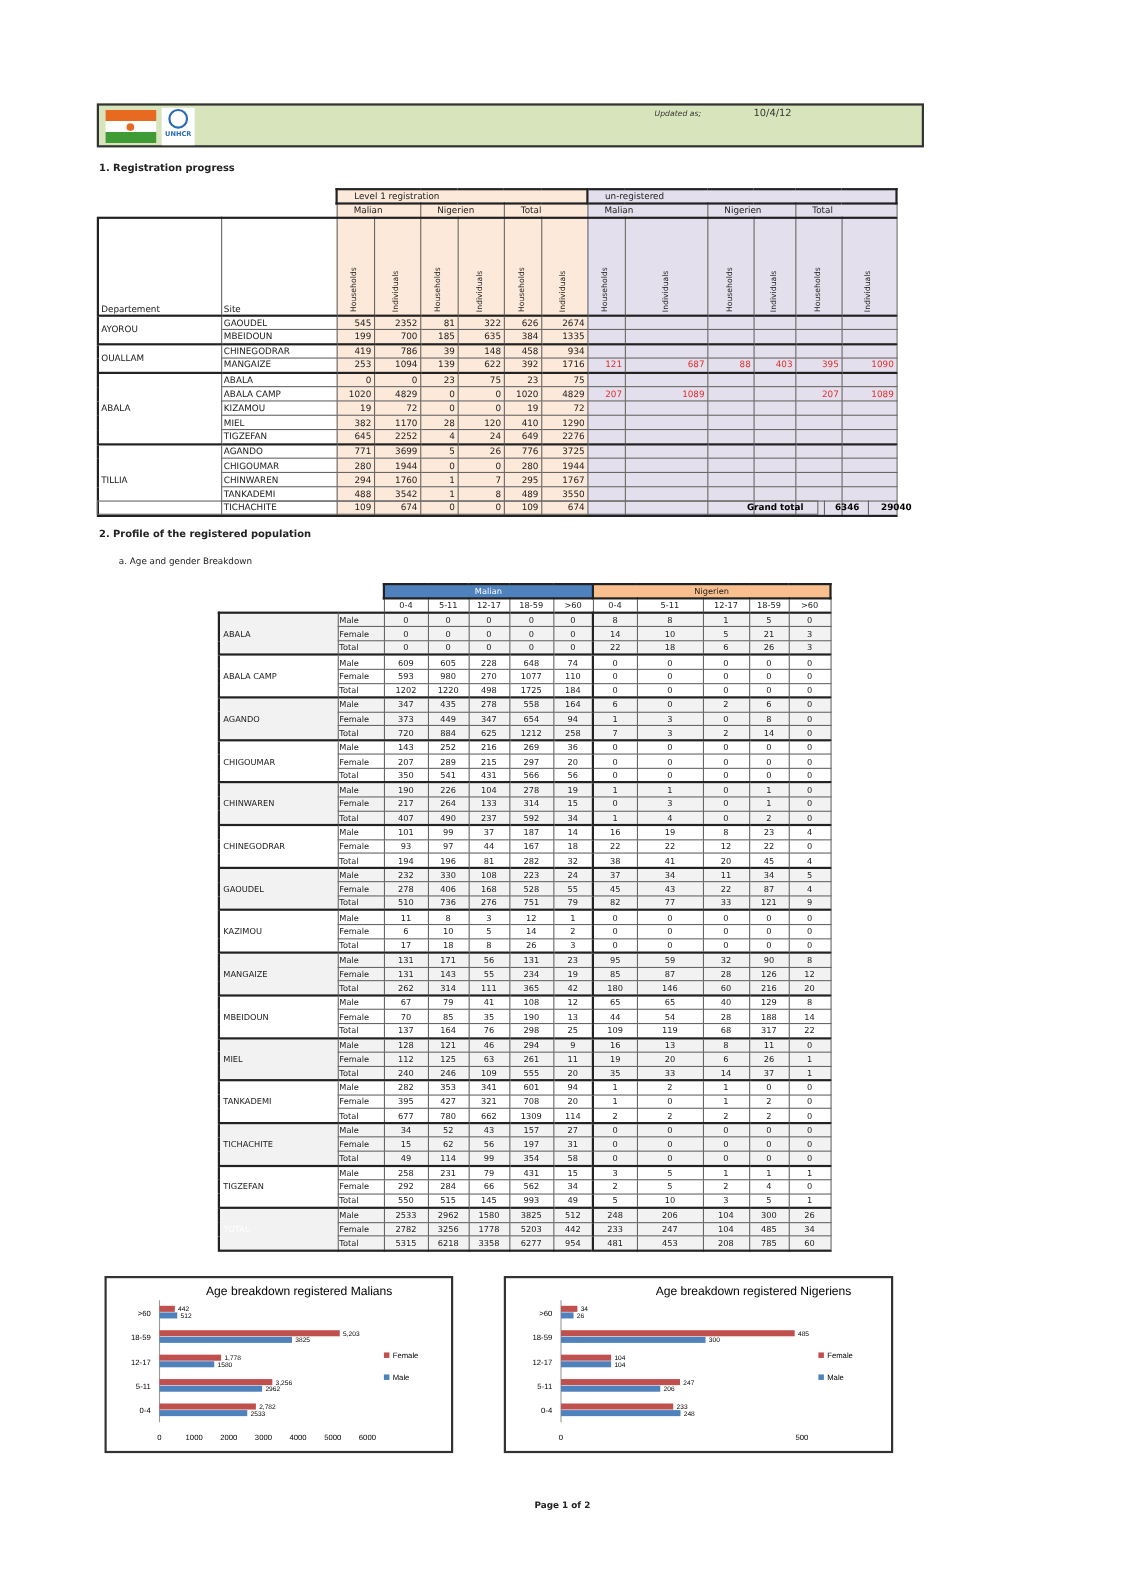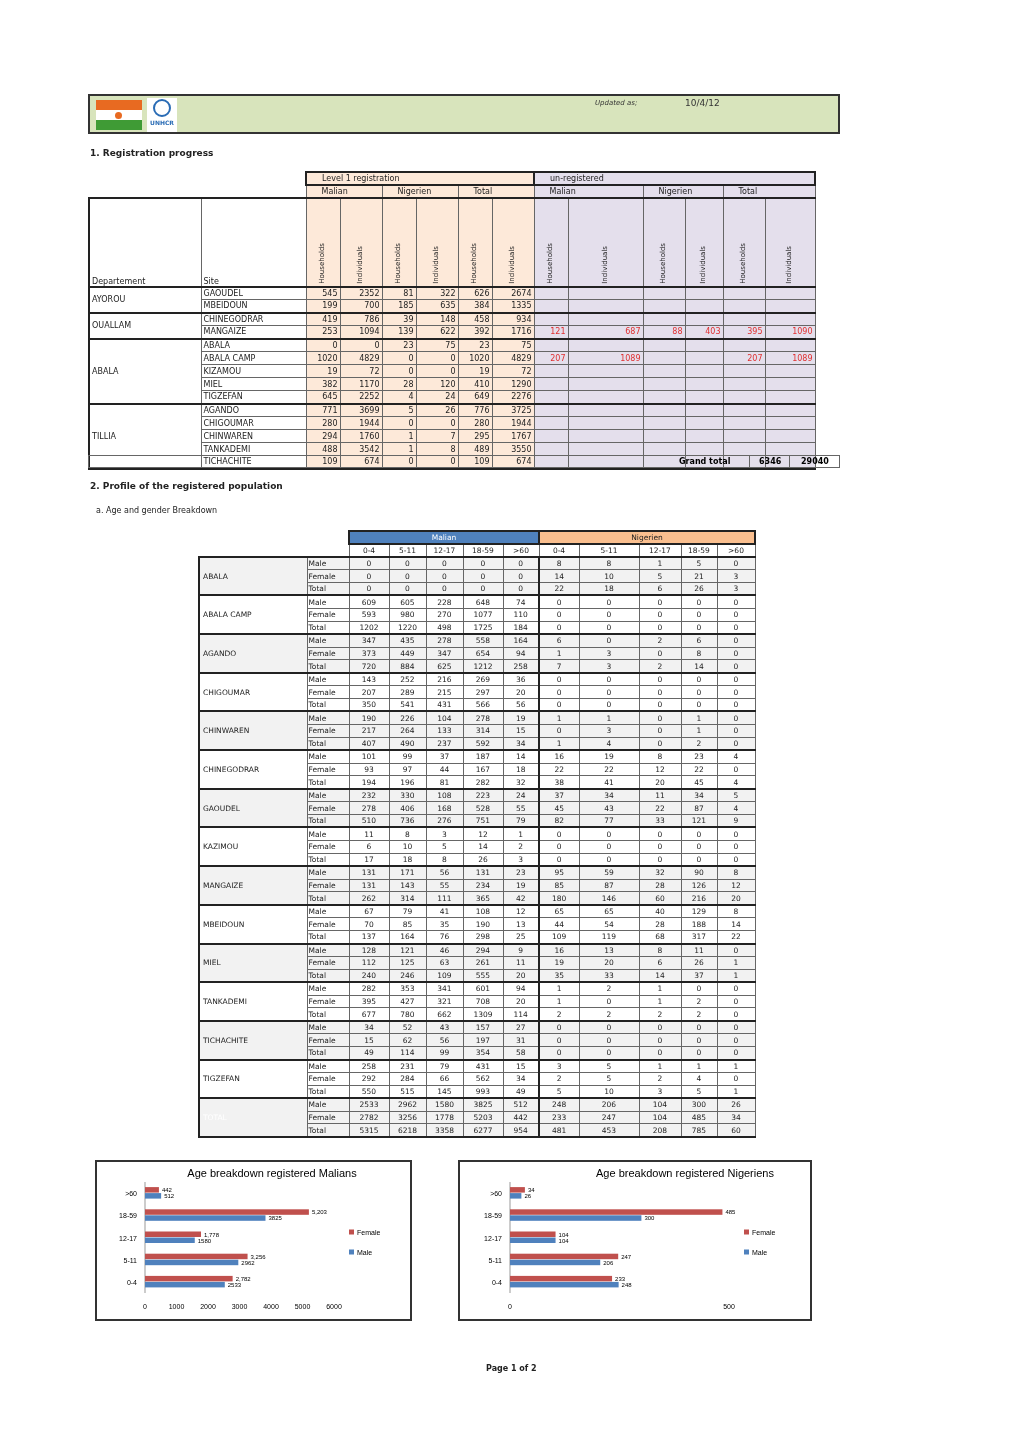--- a/index.html
+++ b/index.html
@@ -22,21 +22,21 @@
   .reg { position:absolute; left:88px; top:171px; }
   .reg td { border:1px solid #666; height:13px; text-align:right; padding-right:2px; }
   .reg .pe { background:#fde9d9; }
   .reg .pu { background:#e4dfec; }
   .reg .red { color:#e03030; }
   .reg .lbl { text-align:left; padding-left:2px; background:#fff; }
   .reg .hdr { text-align:left; font-weight:normal;padding-left:15px; }
   .reg .vert { height:66px; vertical-align:bottom; text-align:center; }
   .vert span { display:inline-block; writing-mode:vertical-rl; transform:rotate(180deg); font-size:7px;margin-top:44px; }
   .thick-t td { border-top:2px solid #222; }
-  .grand { position:absolute; left:88px; top:455px; width:752px; height:13px; border:1px solid #666; box-sizing:border-box; font-size:8px; font-weight:bold; }
+  .grand { position:absolute; left:88px; top:455px; width:656px; height:13px; border:1px solid #666; box-sizing:border-box; font-size:8px; font-weight:bold; }
   .grand span { position:absolute; top:1px; }
   .age { position:absolute; left:198px; top:530px; }
   .age td { border:1px solid #666; height:12.9px; text-align:center; font-size:7.5px; }
   .age .mali-h { background:#4f81bd; color:#fff; border:2px solid #222; }
   .age .nig-h { background:#fabf8f; border:2px solid #222; }
   .age .site { text-align:left; padding-left:3px; background:#fff; }
   .age .site.g { background:#f2f2f2; }
   .age .sex { text-align:left; padding-left:1px; }
   .age tr.g td.v, .age tr.g td.sex { background:#f2f2f2; }
   .age .total-lbl { background:#000; color:#fff; }
@@ -335,21 +335,21 @@
 
   <div class="grand">
     <span style="left:590px;">Grand total</span>
     <span style="left:660px;width:1px;height:13px;top:-1px;border-left:1px solid #666;"></span>
     <span style="left:670px;">6346</span>
     <span style="left:700px;width:1px;height:13px;top:-1px;border-left:1px solid #666;"></span>
     <span style="left:712px;">29040</span>
   </div>
 
   <div class="h1" style="left:90px;top:481px;">2. Profile of the registered population</div>
-  <div class="h2" style="left:78px;top:506px;padding-left:18px;">a. Age and gender Breakdown</div>
+  <div class="h2" style="left:90px;top:506px;padding-left:18px;">a. Age and gender Breakdown</div>
 
   <table class="age" id="age-table" style="border-bottom: 2px solid rgb(34, 34, 34);">
       <colgroup>
         <col style="width:108px">
         <col style="width:42px">
         <col style="width:40px">
         <col style="width:37px">
         <col style="width:37px">
         <col style="width:40px">
         <col style="width:36px">

